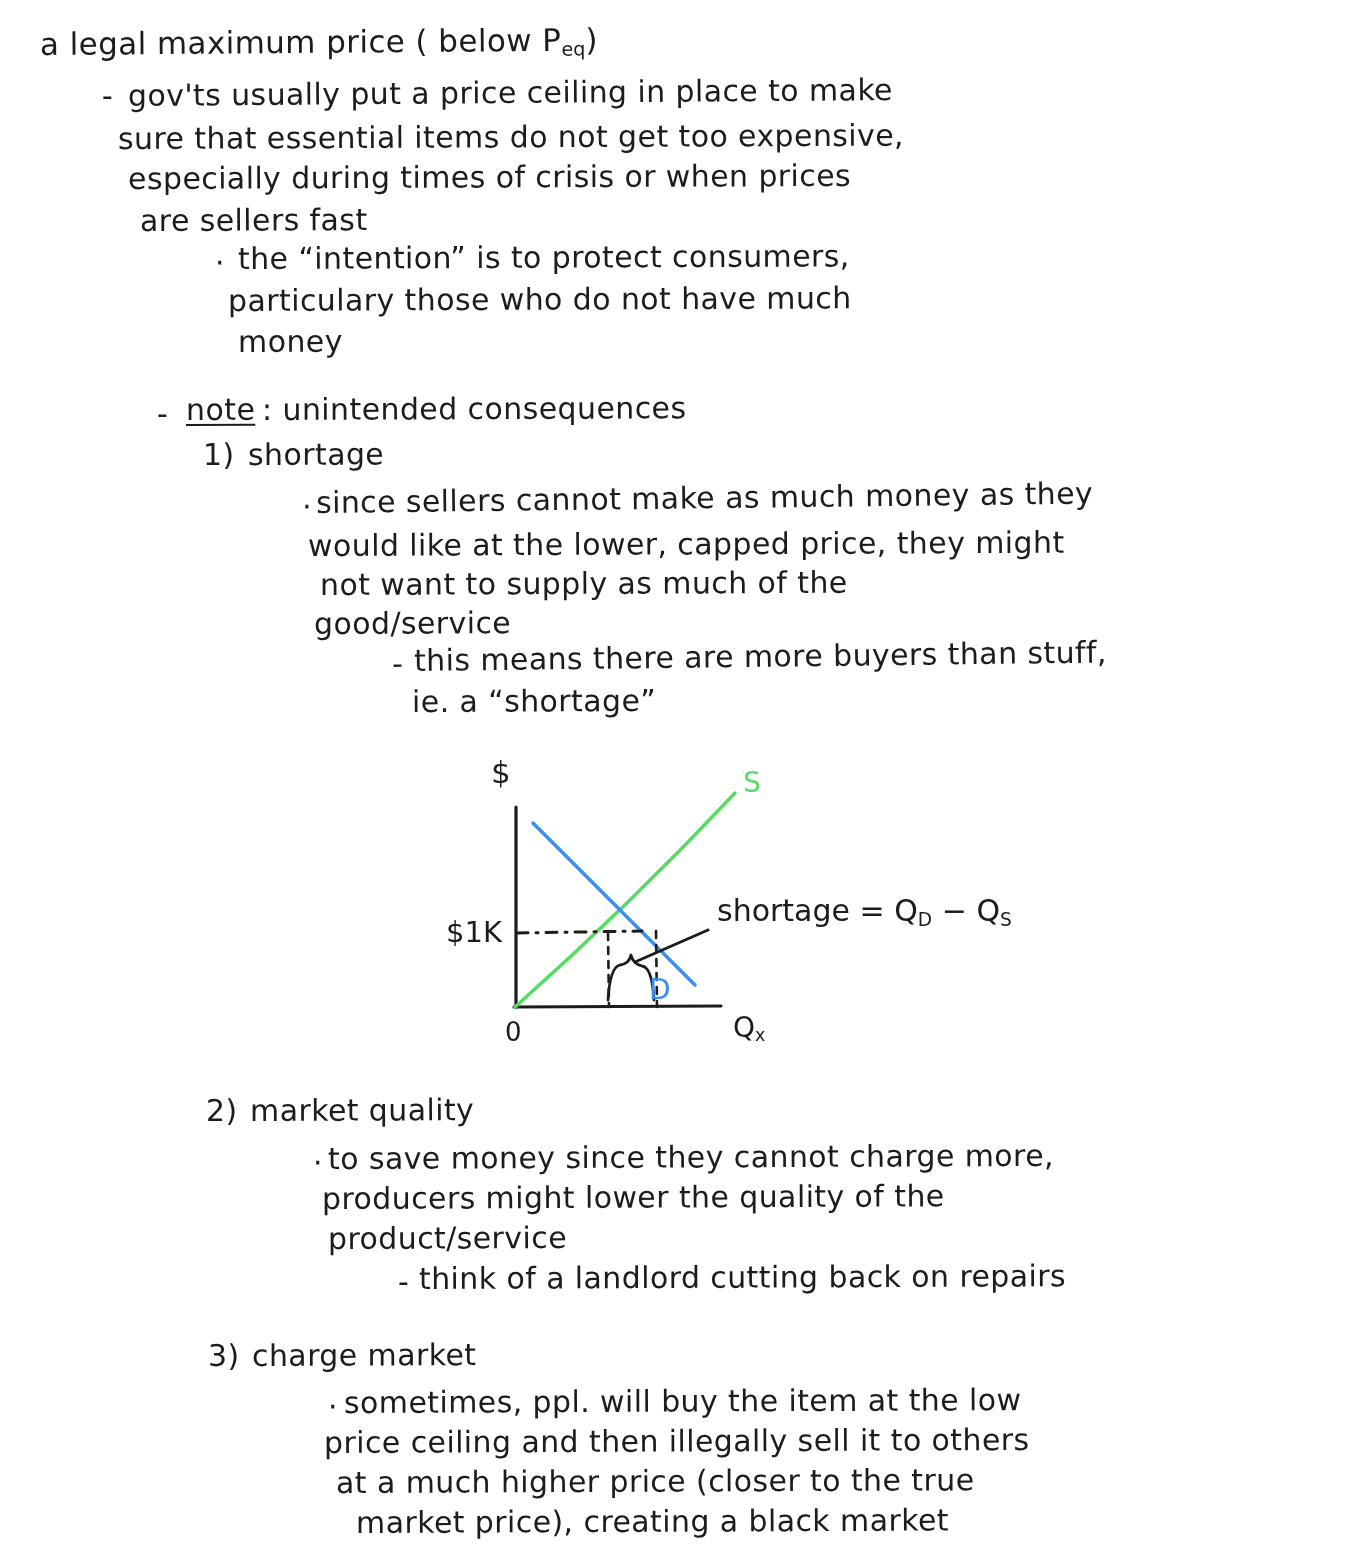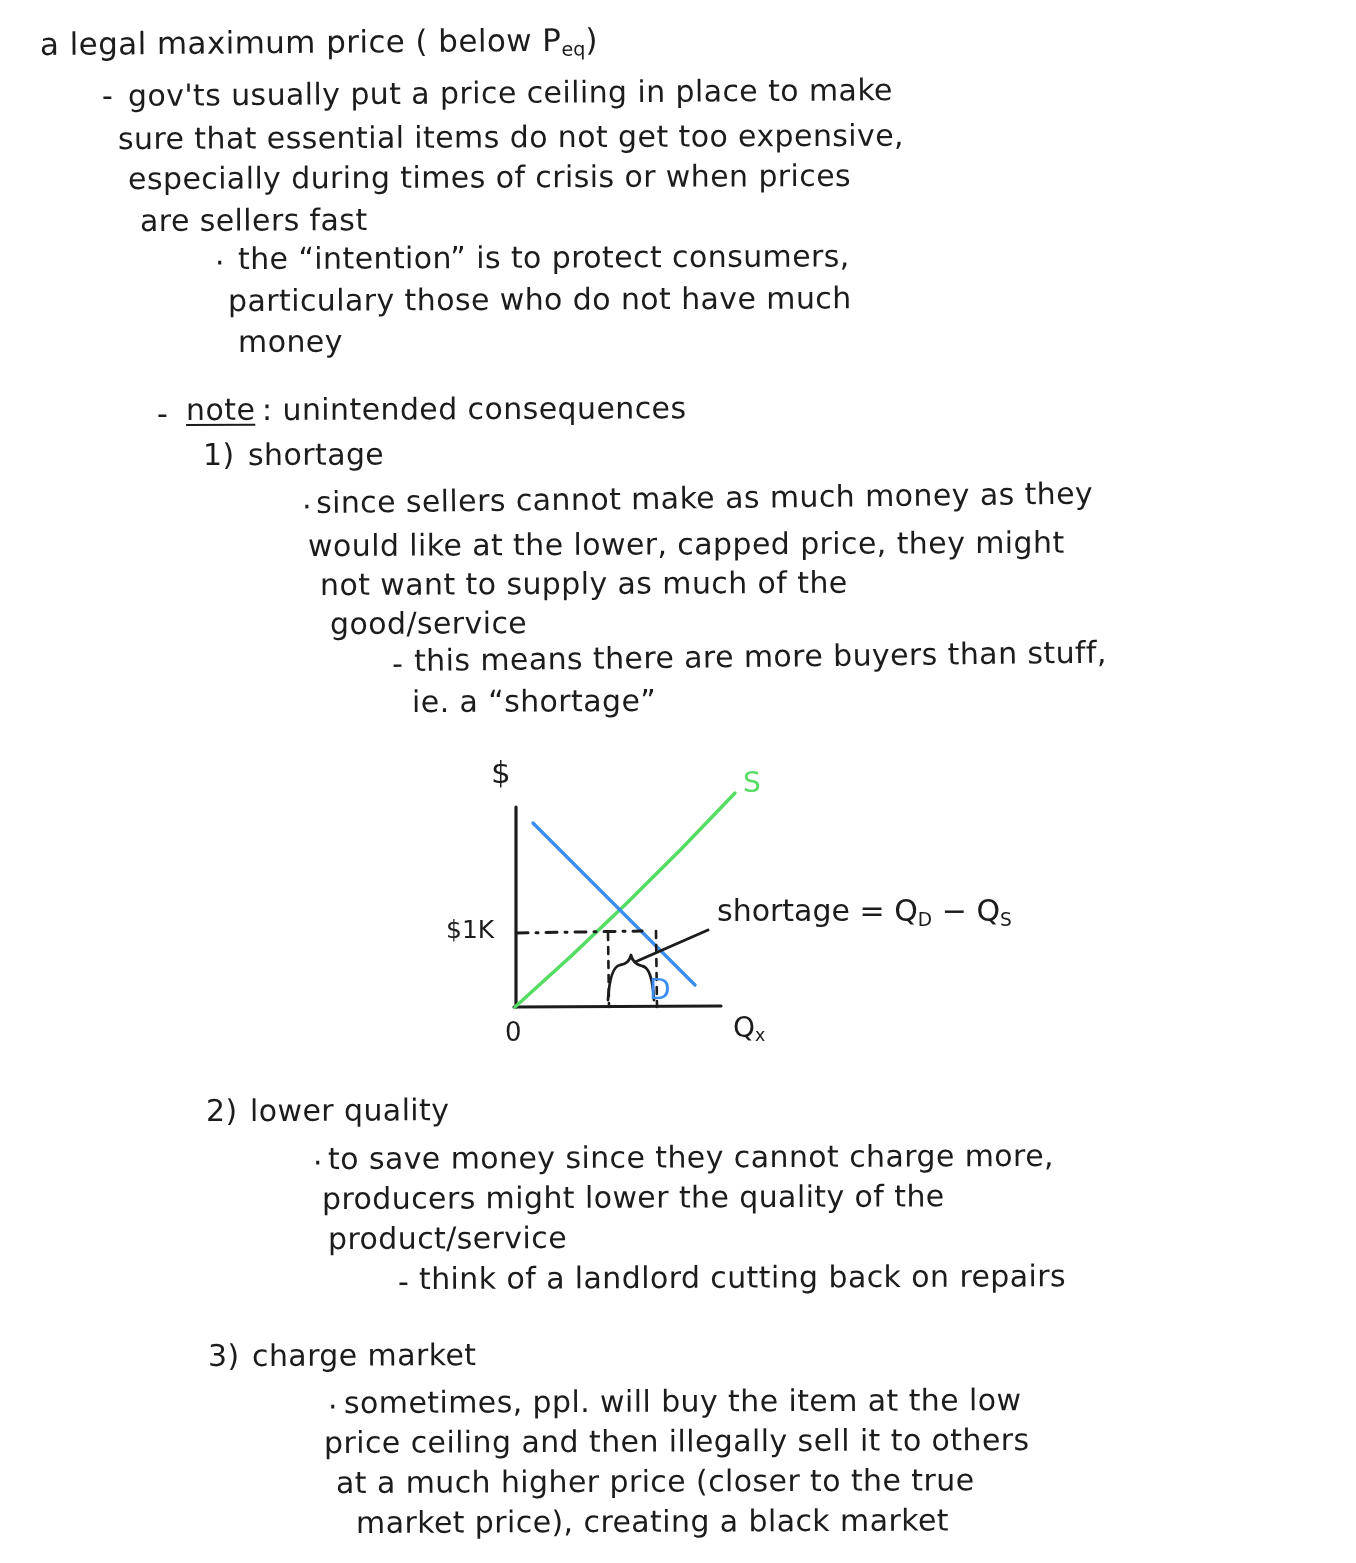--- a/index.html
+++ b/index.html
@@ -95,21 +95,21 @@
   <div class="hw l2 tilt-b und" style="left:186px; top:392px;">note</div>
   <div class="hw l2 tilt-b" style="left:262px; top:392px;">: unintended consequences</div>
 
   <div class="hw l2 tilt-b" style="left:203px; top:437px;">1)</div>
   <div class="hw l2 tilt-b" style="left:248px; top:437px;">shortage</div>
 
   <div class="hw l2 tilt-c" style="left:302px; top:489px;">·</div>
   <div class="hw l2 tilt-c" style="left:316px; top:485px;">since sellers cannot make as much money as they</div>
   <div class="hw l2 tilt-b" style="left:308px; top:528px;">would like at the lower, capped price, they might</div>
   <div class="hw l2 tilt-b" style="left:320px; top:567px;">not want to supply as much of the</div>
-  <div class="hw l2 tilt-b" style="left:330px; top:606px;">good/service</div>
+  <div class="hw l2 tilt-b" style="left:314px; top:606px;">good/service</div>
 
   <div class="hw l2 tilt-c" style="left:392px; top:646px;">-</div>
   <div class="hw l2 tilt-c" style="left:414px; top:643px;">this means there are more buyers than stuff,</div>
   <div class="hw l2 tilt-b" style="left:412px; top:684px;">ie. a “shortage”</div>
 
   <div class="diagram">
     <svg width="660" height="330" viewBox="0 0 660 330">
 
       <path d="M86 62 L86 262" stroke="#1c1c1c" stroke-width="3.2" stroke-linecap="round" fill="none"></path>
 
@@ -129,31 +129,31 @@
 
       <path d="M205 217 L278 185" stroke="#1c1c1c" stroke-width="3" stroke-linecap="round" fill="none"></path>
     </svg>
 
     <div class="dia-label" style="left:61px; top:9px; font-size:31px;">$</div>
 
     <div class="dia-label" style="left:313px; top:21px; font-size:28px; color:#54dd62;">S</div>
 
     <div class="dia-label" style="left:219px; top:228px; font-size:28px; color:#3b8ef0;">D</div>
 
-    <div class="dia-label" style="left:16px; top:170px; font-size:25px;">$1K</div>
+    <div class="dia-label" style="left:16px; top:170px; font-size:29px;">$1K</div>
 
     <div class="dia-label" style="left:75px; top:272px; font-size:26px;">0</div>
 
     <div class="dia-label" style="left:303px; top:266px; font-size:28px;"><span>Q</span><sub>x</sub></div>
 
     <div class="dia-label" style="left:287px; top:148px; font-size:30px;"><span>shortage</span><span> </span><span>=</span><span> </span><span>Q</span><sub>D</sub><span> </span><span>−</span><span> </span><span>Q</span><sub>S</sub></div>
   </div>
 
   <div class="hw l2 tilt-b" style="left:206px; top:1093px;">2)</div>
-  <div class="hw l2 tilt-b" style="left:250px; top:1093px;">lower quality</div>
+  <div class="hw l2 tilt-b" style="left:250px; top:1093px;">market quality</div>
 
   <div class="hw l2 tilt-b" style="left:313px; top:1145px;">·</div>
   <div class="hw l2 tilt-b" style="left:328px; top:1141px;">to save money since they cannot charge more,</div>
   <div class="hw l2 tilt-b" style="left:322px; top:1181px;">producers might lower the quality of the</div>
   <div class="hw l2 tilt-b" style="left:328px; top:1221px;">product/service</div>
 
   <div class="hw l2 tilt-b" style="left:398px; top:1264px;">-</div>
   <div class="hw l2 tilt-b" style="left:419px; top:1261px;">think of a landlord cutting back on repairs</div>
 
   <div class="hw l2 tilt-b" style="left:208px; top:1338px;">3)</div>

